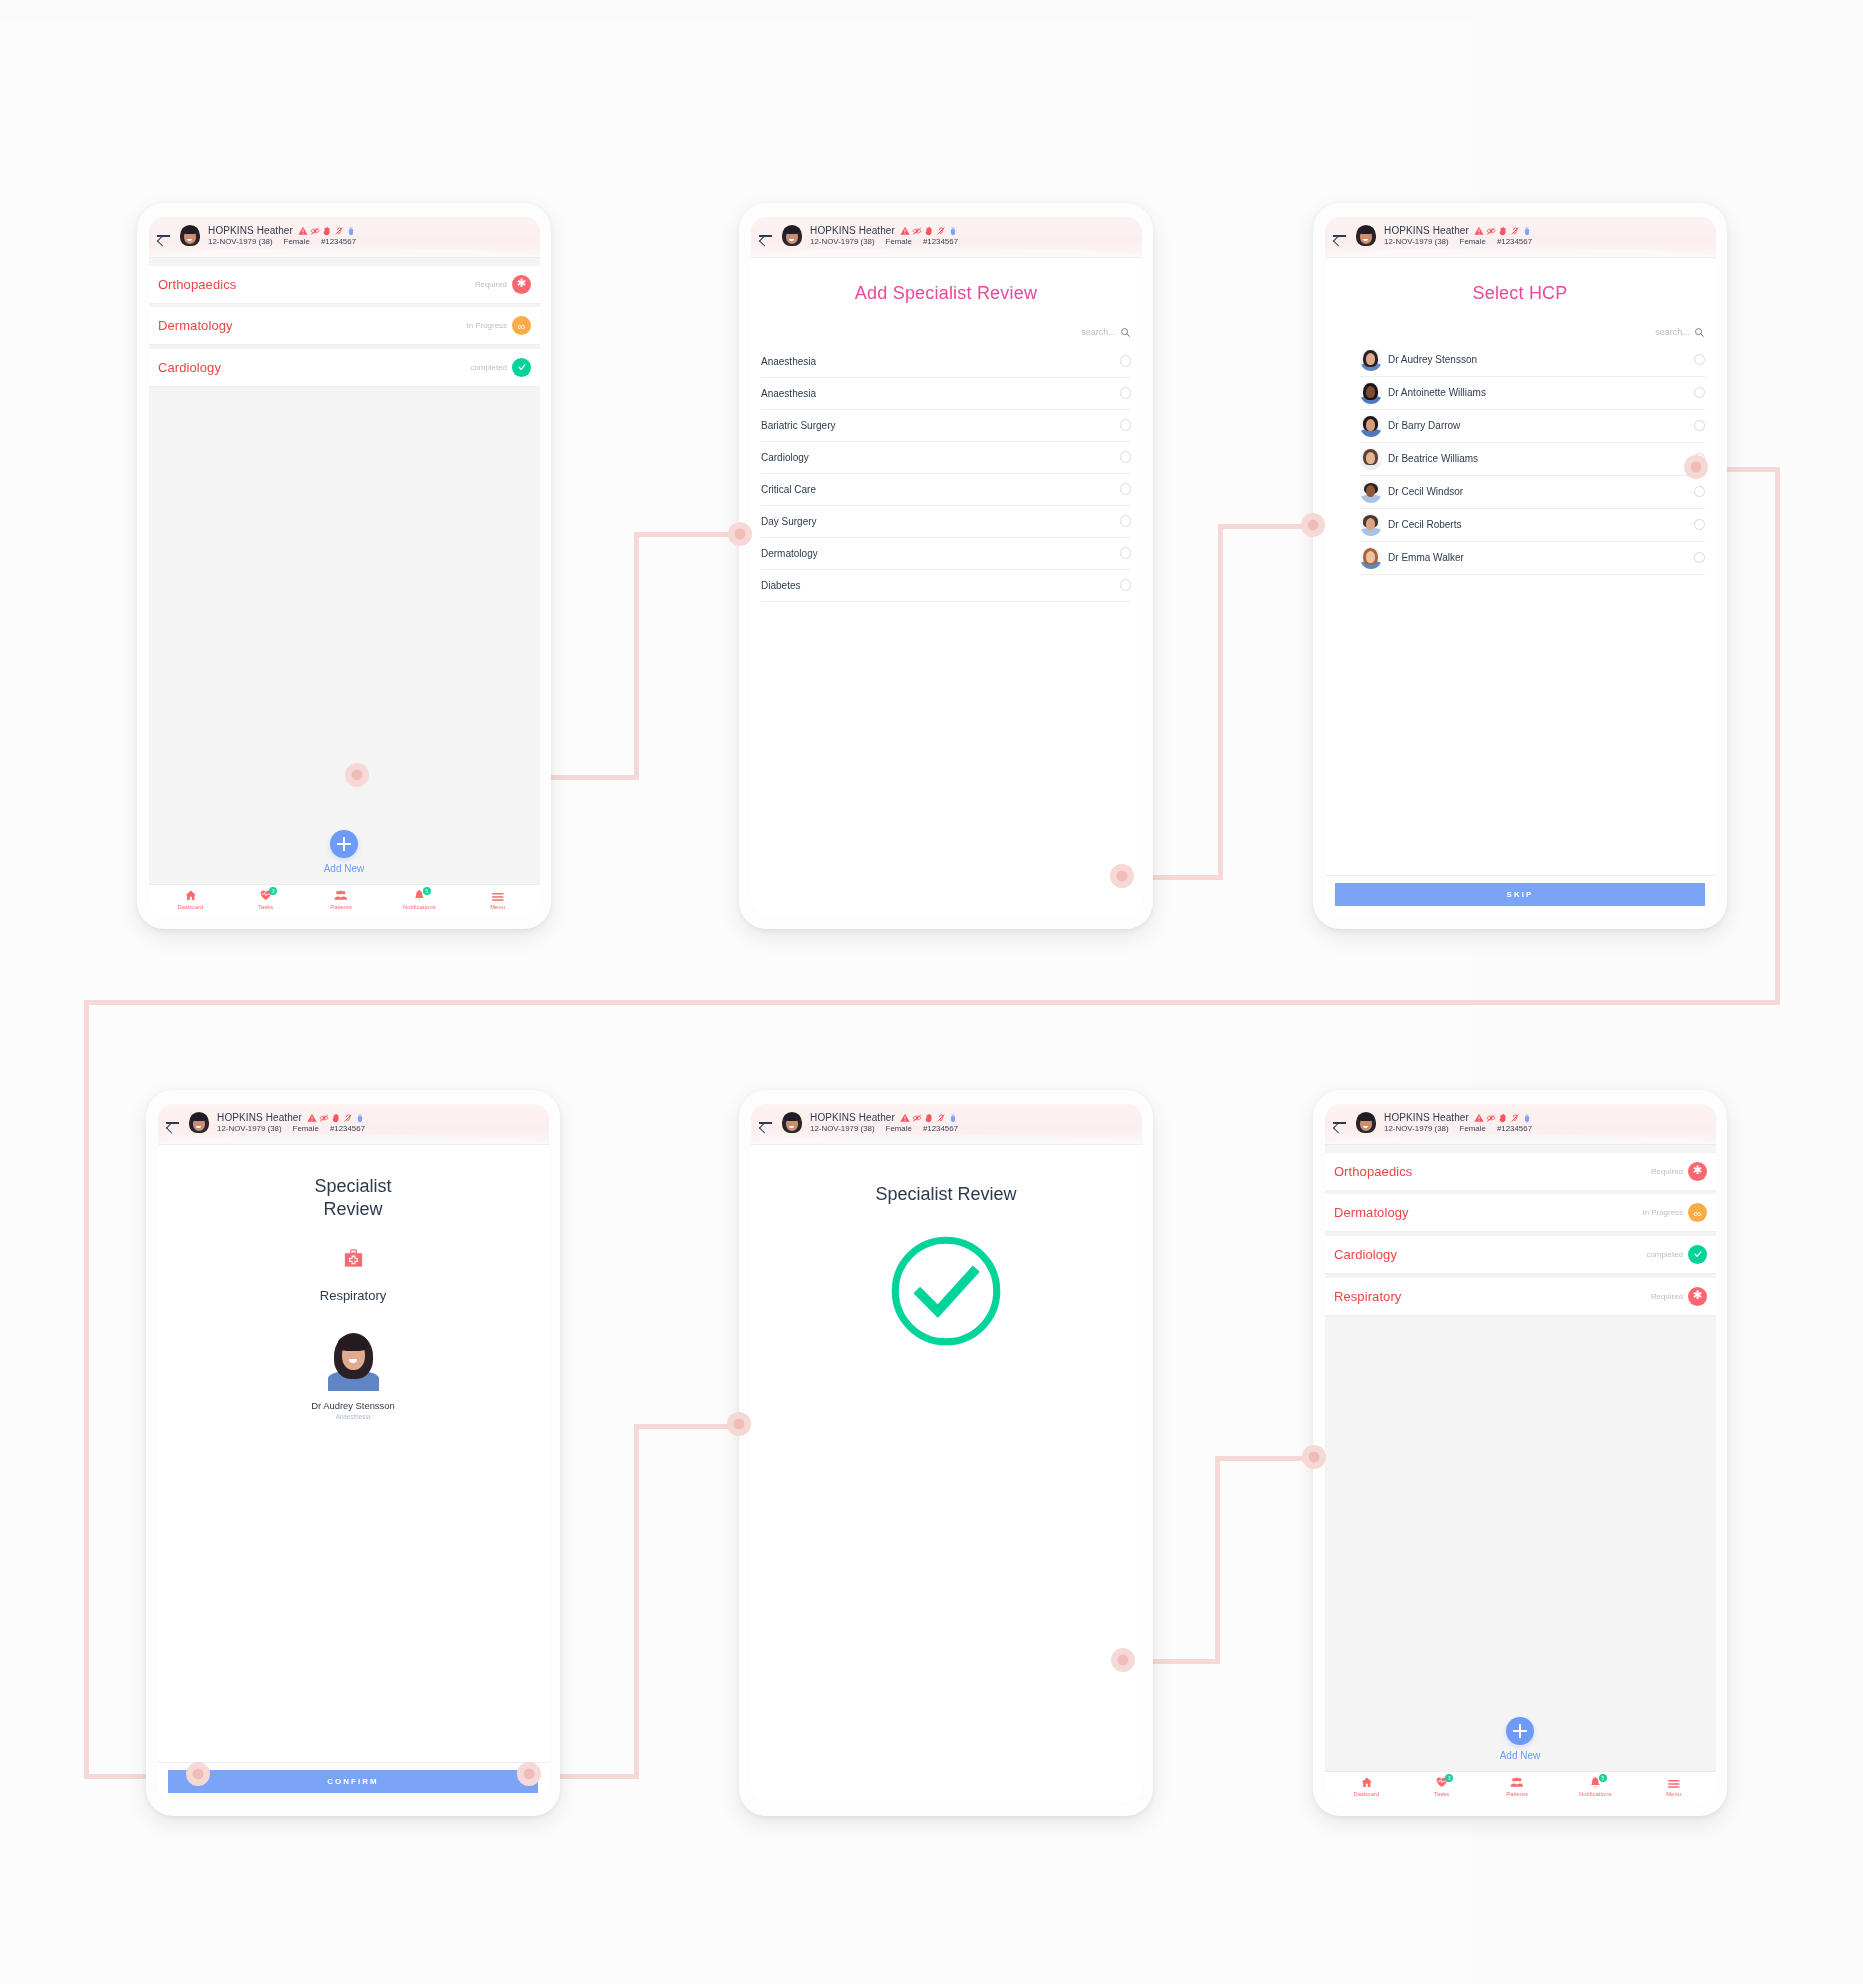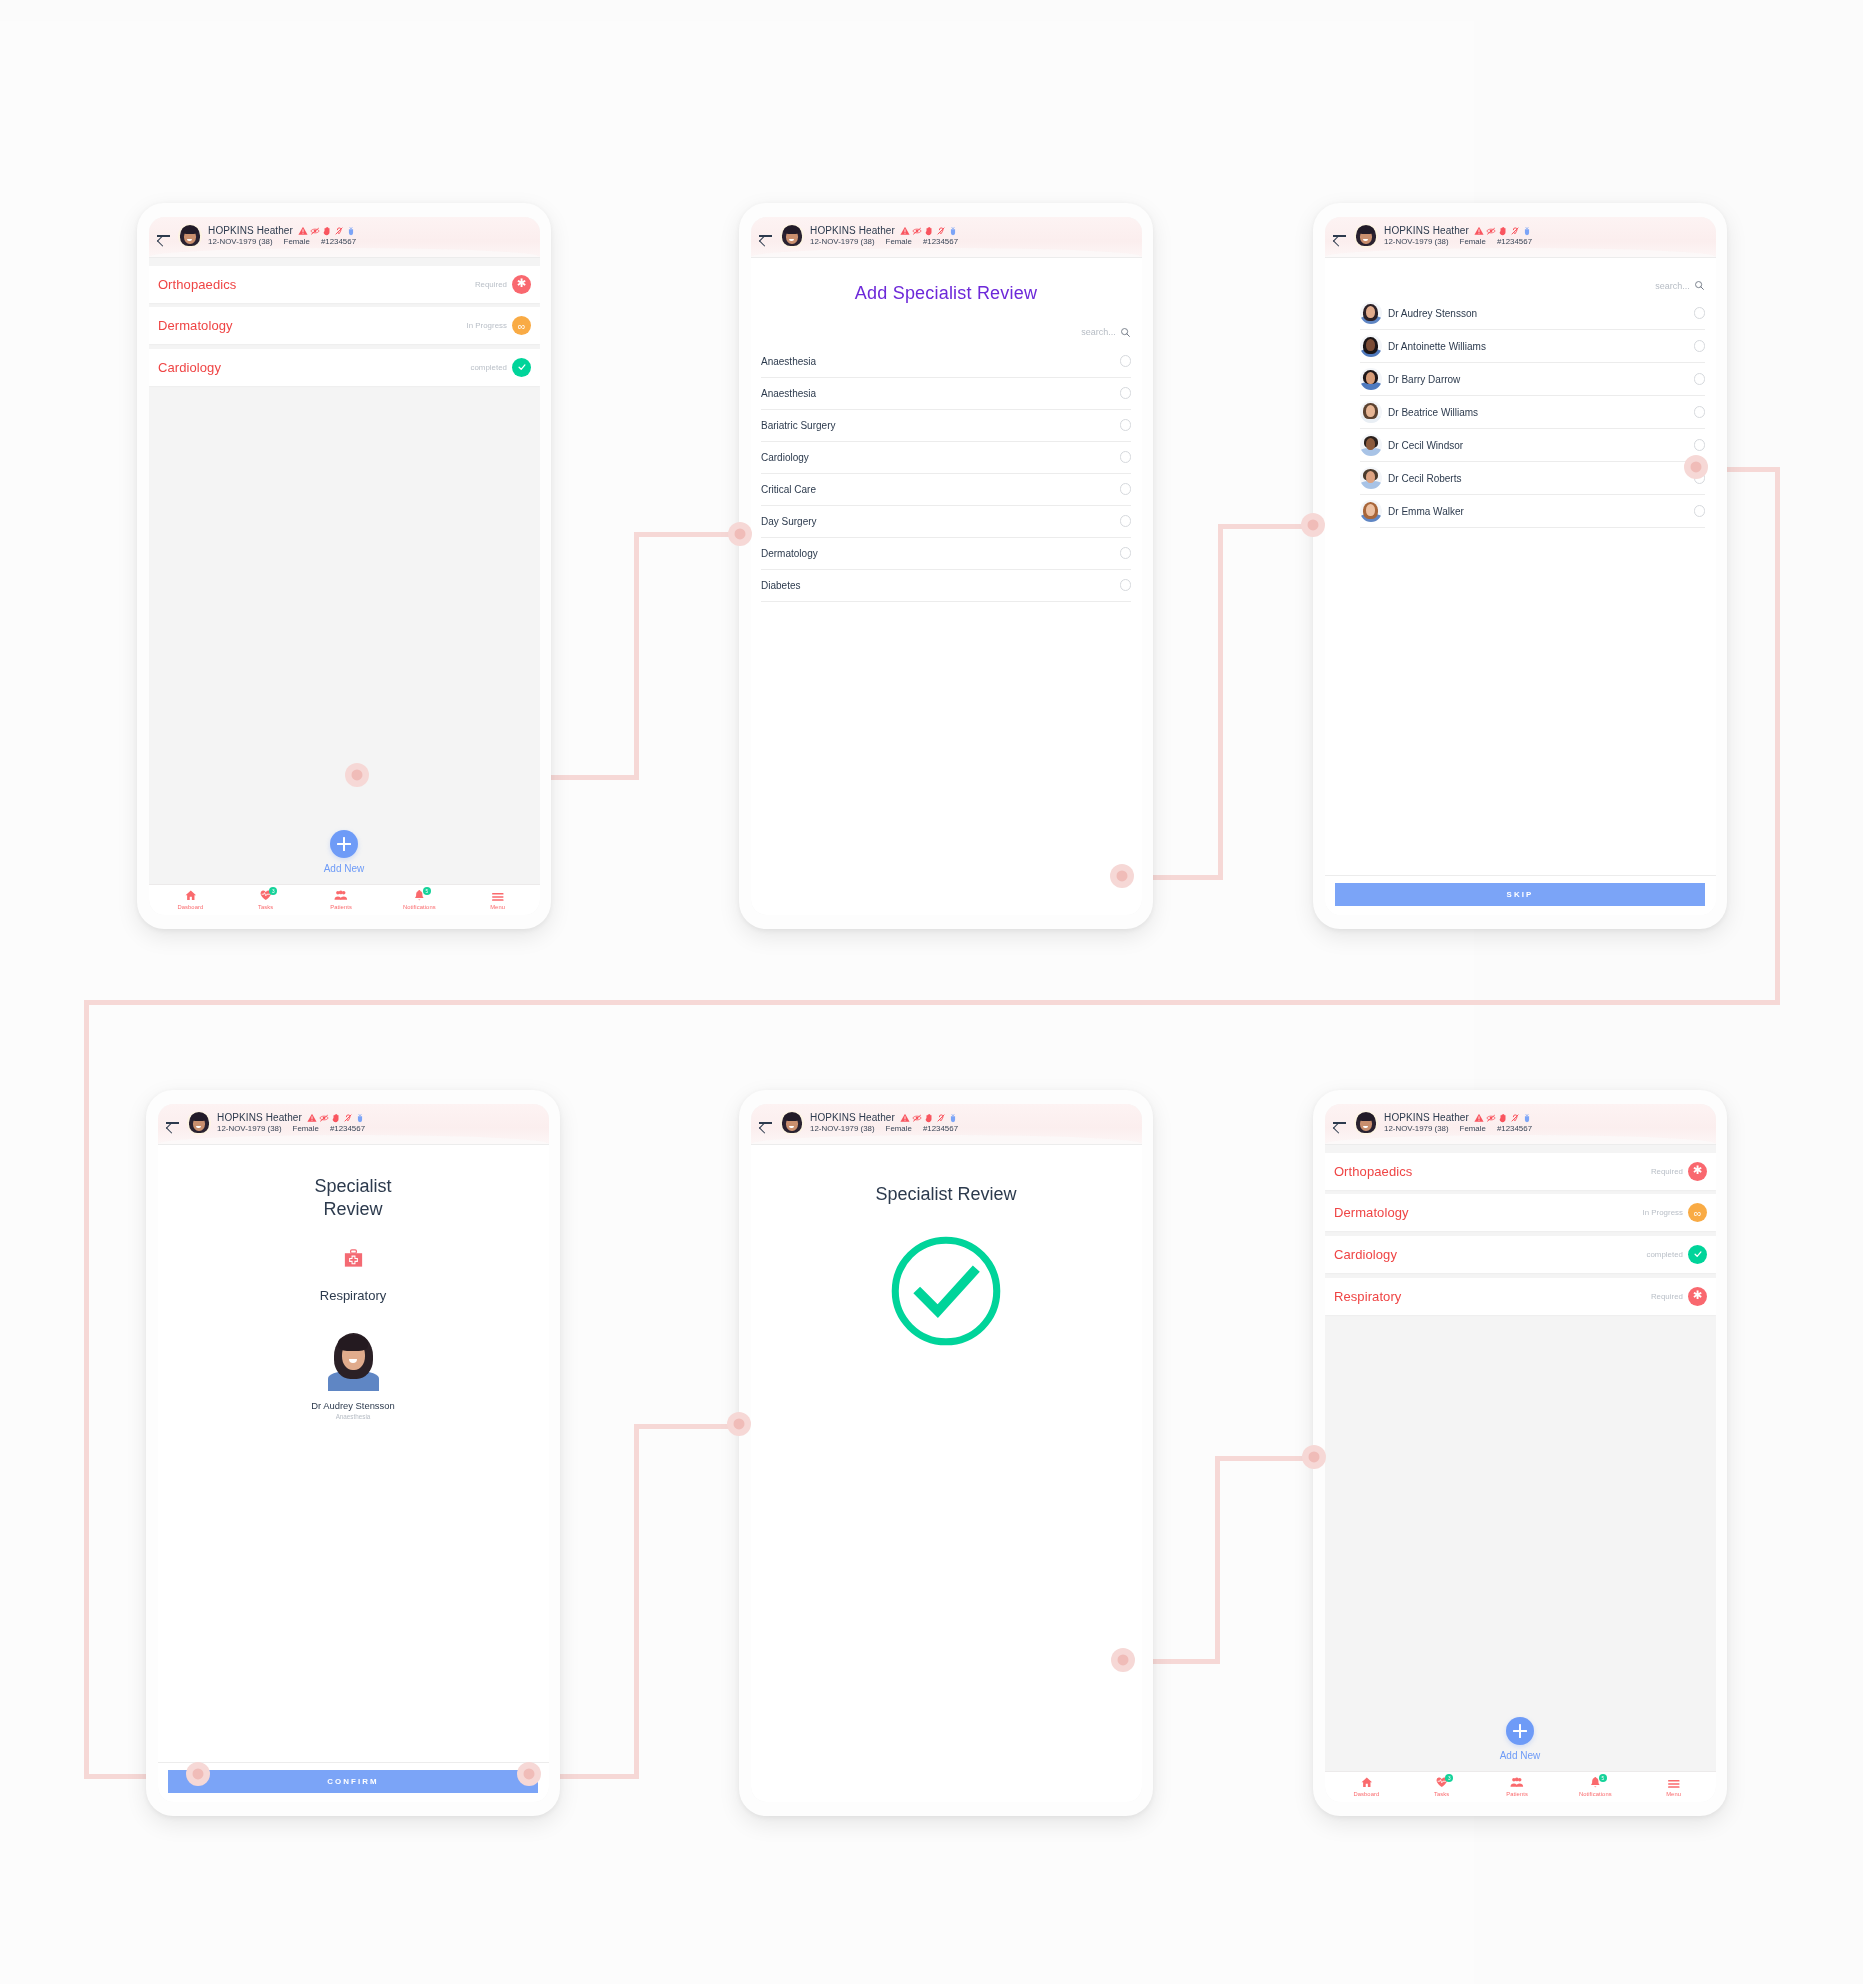--- a/index.html
+++ b/index.html
@@ -152,21 +152,21 @@
   .nav-badge {
     position: absolute; top: -2.1px; right: -4.7px;
     min-width: 7.9px; height: 7.9px; padding: 0 1.6px;
     border-radius: 50%; background: #16d39a; color: #fff;
     font-size: 4.7px; display: flex; align-items: center; justify-content: center;
   }
 
   
   .sheet { background:#fff; flex:1 1 auto; display:flex; flex-direction:column; overflow:hidden; }
   .screen-title {
-    font-size: 18px; color: #6d28d9; font-weight: 300;
+    font-size: 18px; color: #ec4899; font-weight: 300;
     text-align: center; padding: 24px 5.2px 0; letter-spacing: 0.2px; line-height:1.25;
   }
   .search-row {
     display: flex; align-items: center; justify-content: flex-end;
     gap: 3.7px; padding: 22px 11.5px 0 0;
   }
   .search-text { font-size: 9px; color: #b6bcc4; font-weight: 300; }
   .search-icon svg { display: block; }
 
   
@@ -537,20 +537,21 @@
           </div>
           <div class="pt-sub">
             <span>12-NOV-1979 (38)</span>
             <span>Female</span>
             <span>#1234567</span>
           </div>
         </div>
       </div>
 
       <div class="sheet">
+        <div class="screen-title">Select HCP</div>
         <div class="search-row">
           <span class="search-text">search...</span>
           <span class="search-icon">
             <svg width="10.5" height="10.5" viewBox="0 0 24 24">
                 <circle cx="10.5" cy="10.5" r="7" fill="none" stroke="#6b7380" stroke-width="2"></circle>
                 <line x1="15.5" y1="15.5" x2="21.5" y2="21.5" stroke="#6b7380" stroke-width="2.2" stroke-linecap="round"></line>
               </svg>
           </span>
         </div>
 

